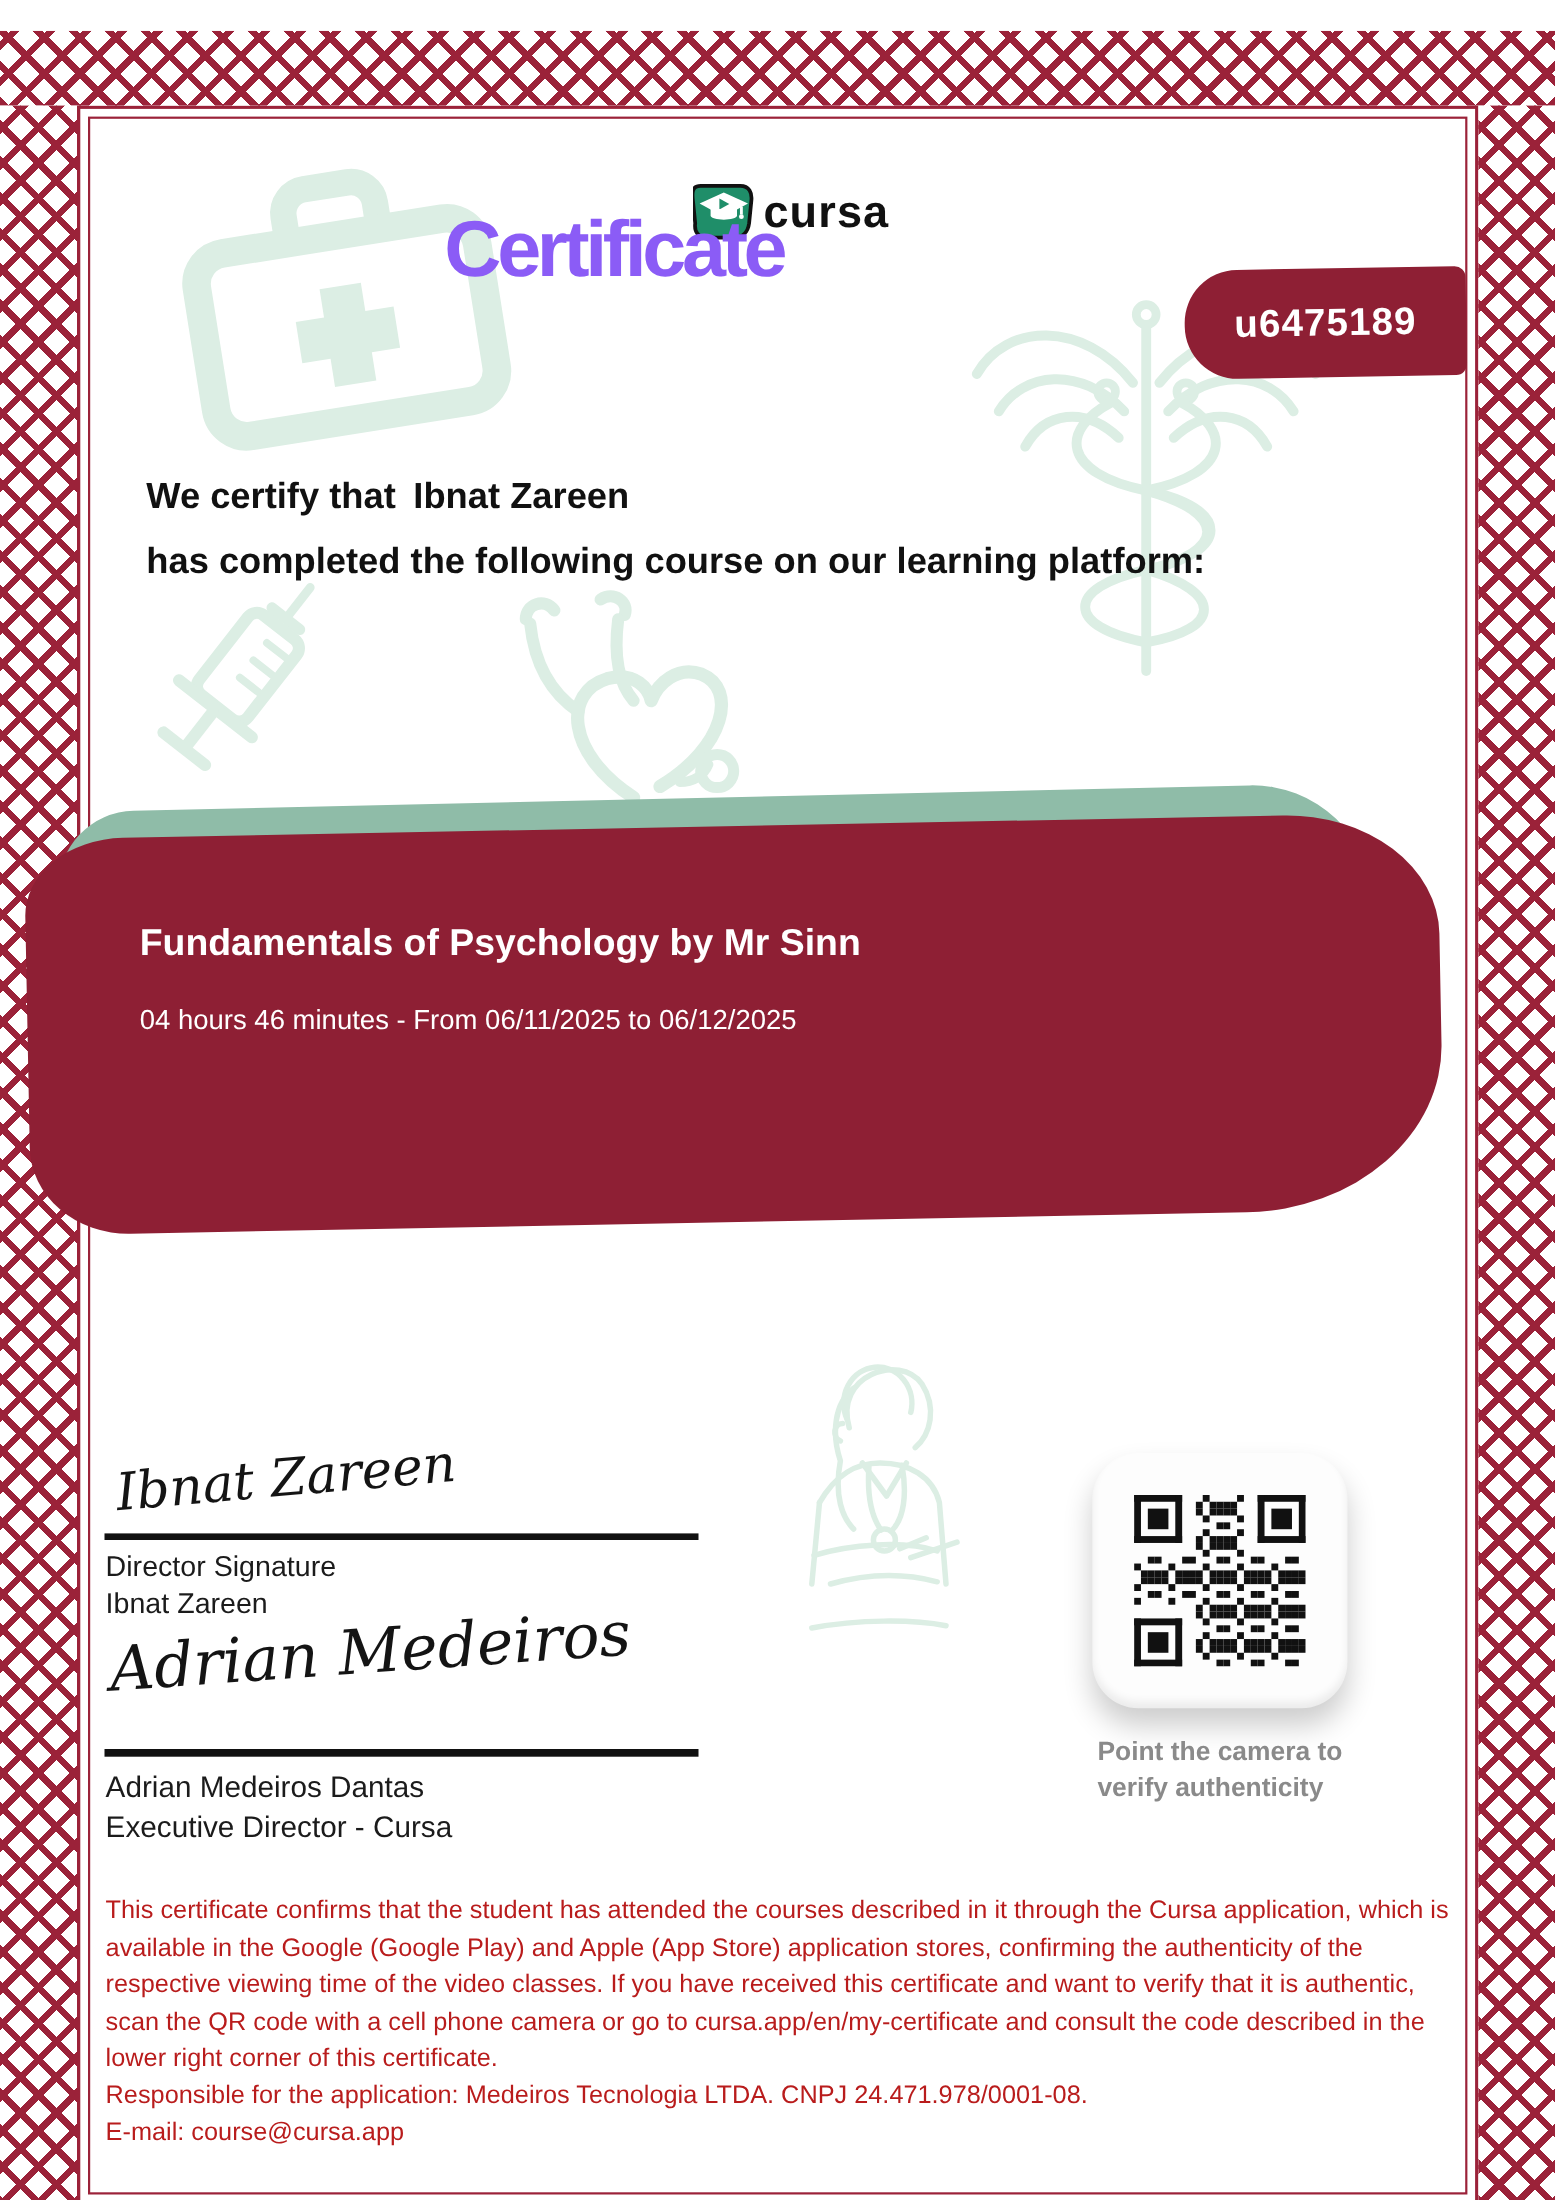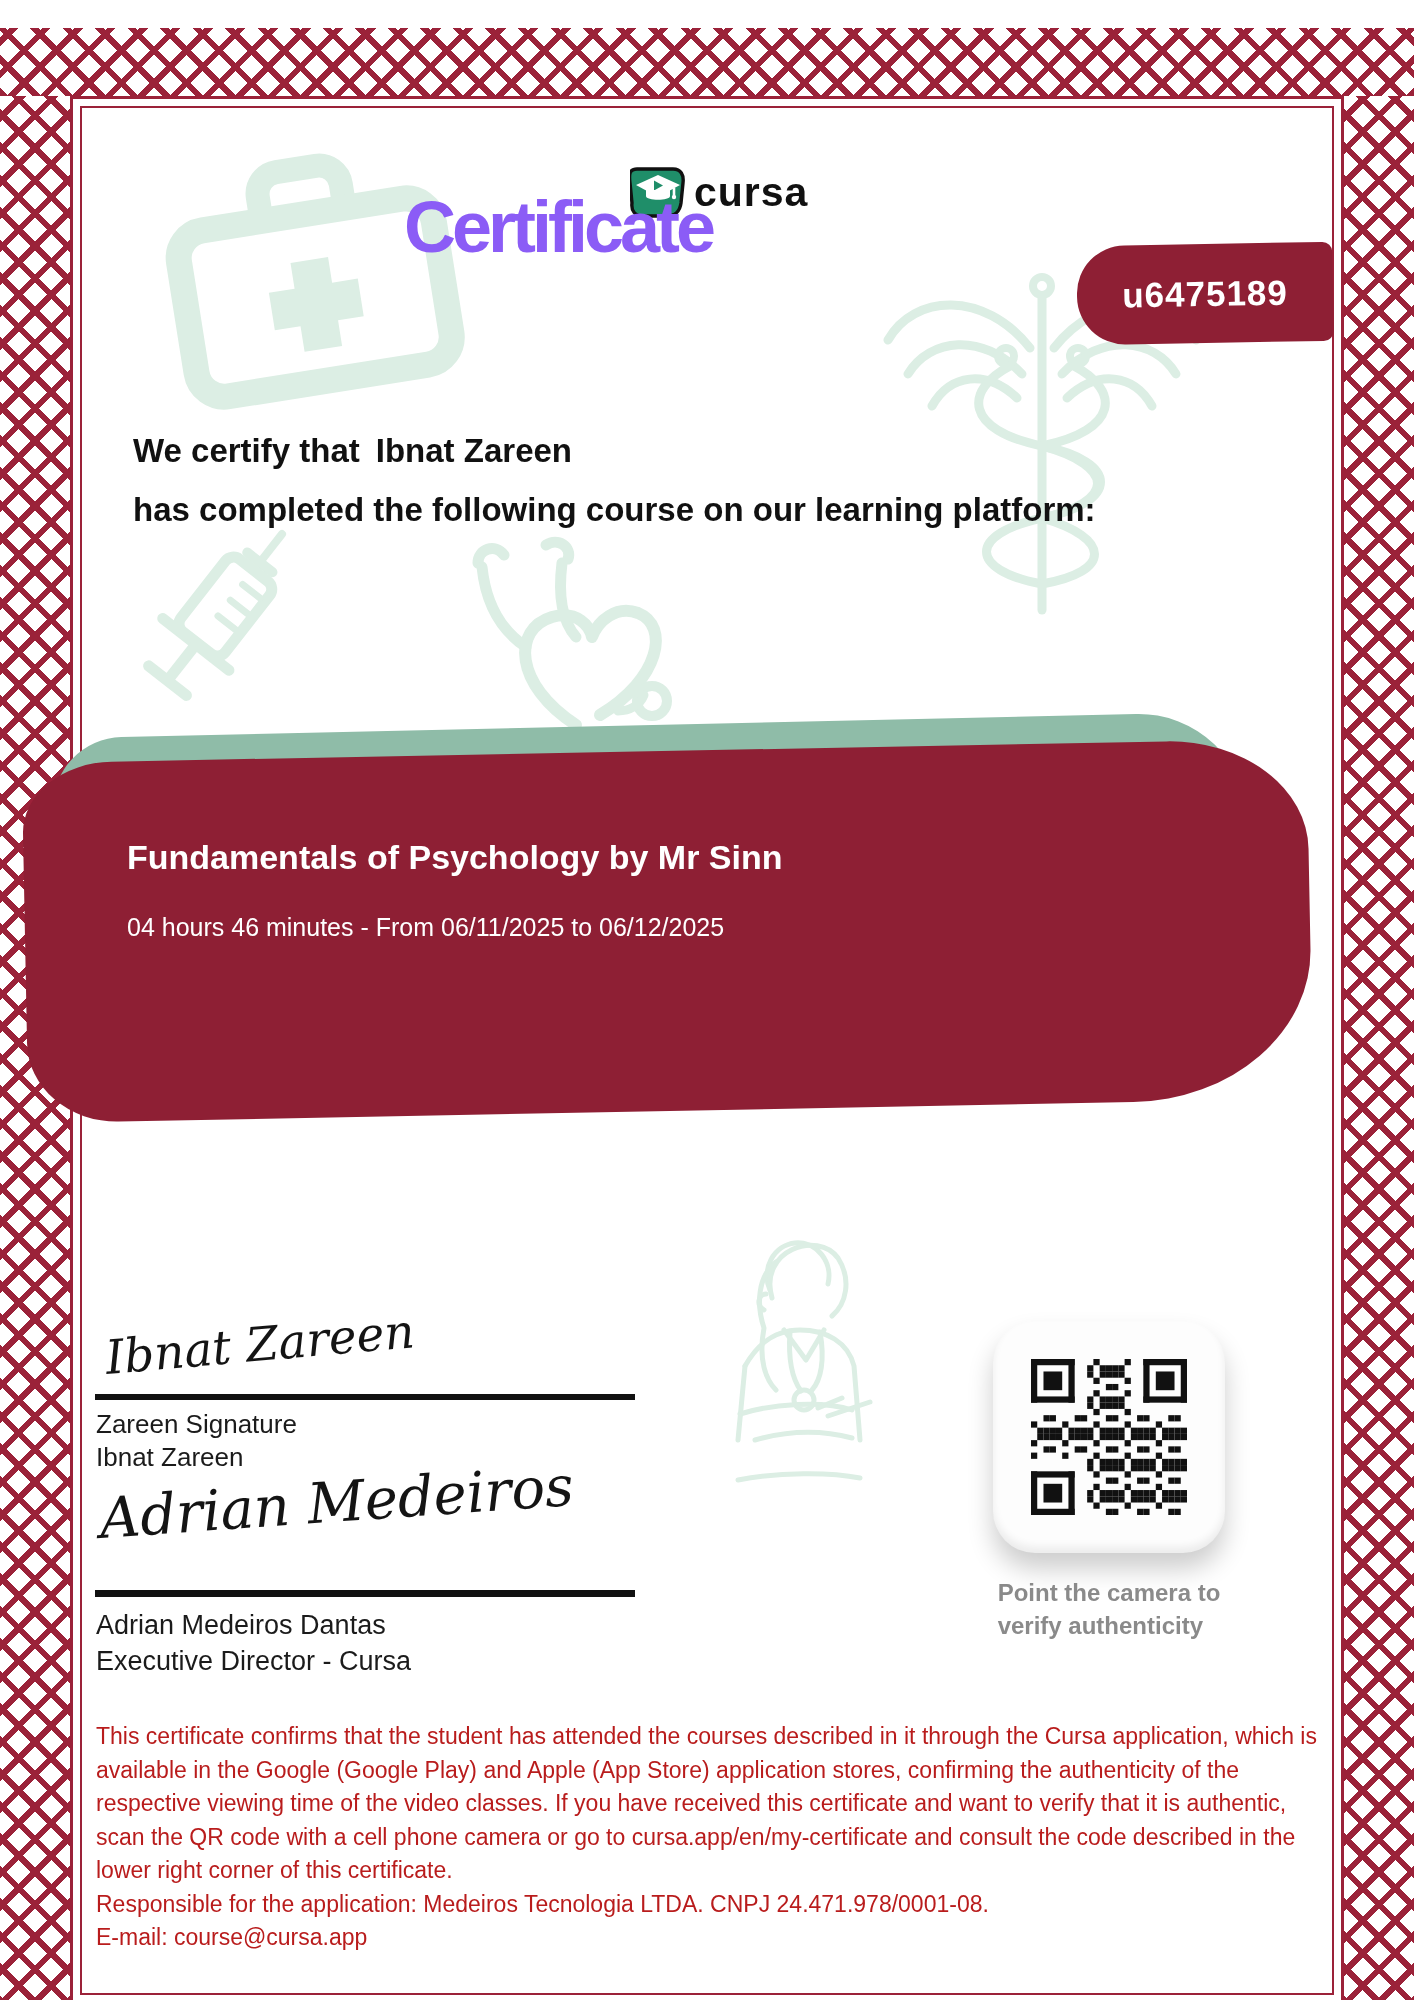--- a/index.html
+++ b/index.html
@@ -238,21 +238,21 @@
     <div class="row2">has completed the following course on our learning platform:</div>
   </div>
 
   <div id="banner-sage"></div>
   <div id="banner"></div>
   <div id="course-title">Fundamentals of Psychology by Mr Sinn</div>
   <div id="course-details">04 hours 46 minutes - From 06/11/2025 to 06/12/2025</div>
 
   <div id="sig-student" class="script">Ibnat Zareen</div>
   <div id="sig-student-line"></div>
-  <div id="sig-student-label">Zareen Signature</div>
+  <div id="sig-student-label">Director Signature</div>
   <div id="sig-student-name">Ibnat Zareen</div>
 
   <div id="sig-director" class="script">Adrian Medeiros</div>
   <div id="sig-director-line"></div>
   <div id="sig-director-name">Adrian Medeiros Dantas</div>
   <div id="sig-director-role">Executive Director - Cursa</div>
 
   <div id="qr-card">
     <svg viewBox="0 0 150 150">
         <rect x="0" y="0" width="42" height="6"></rect>

